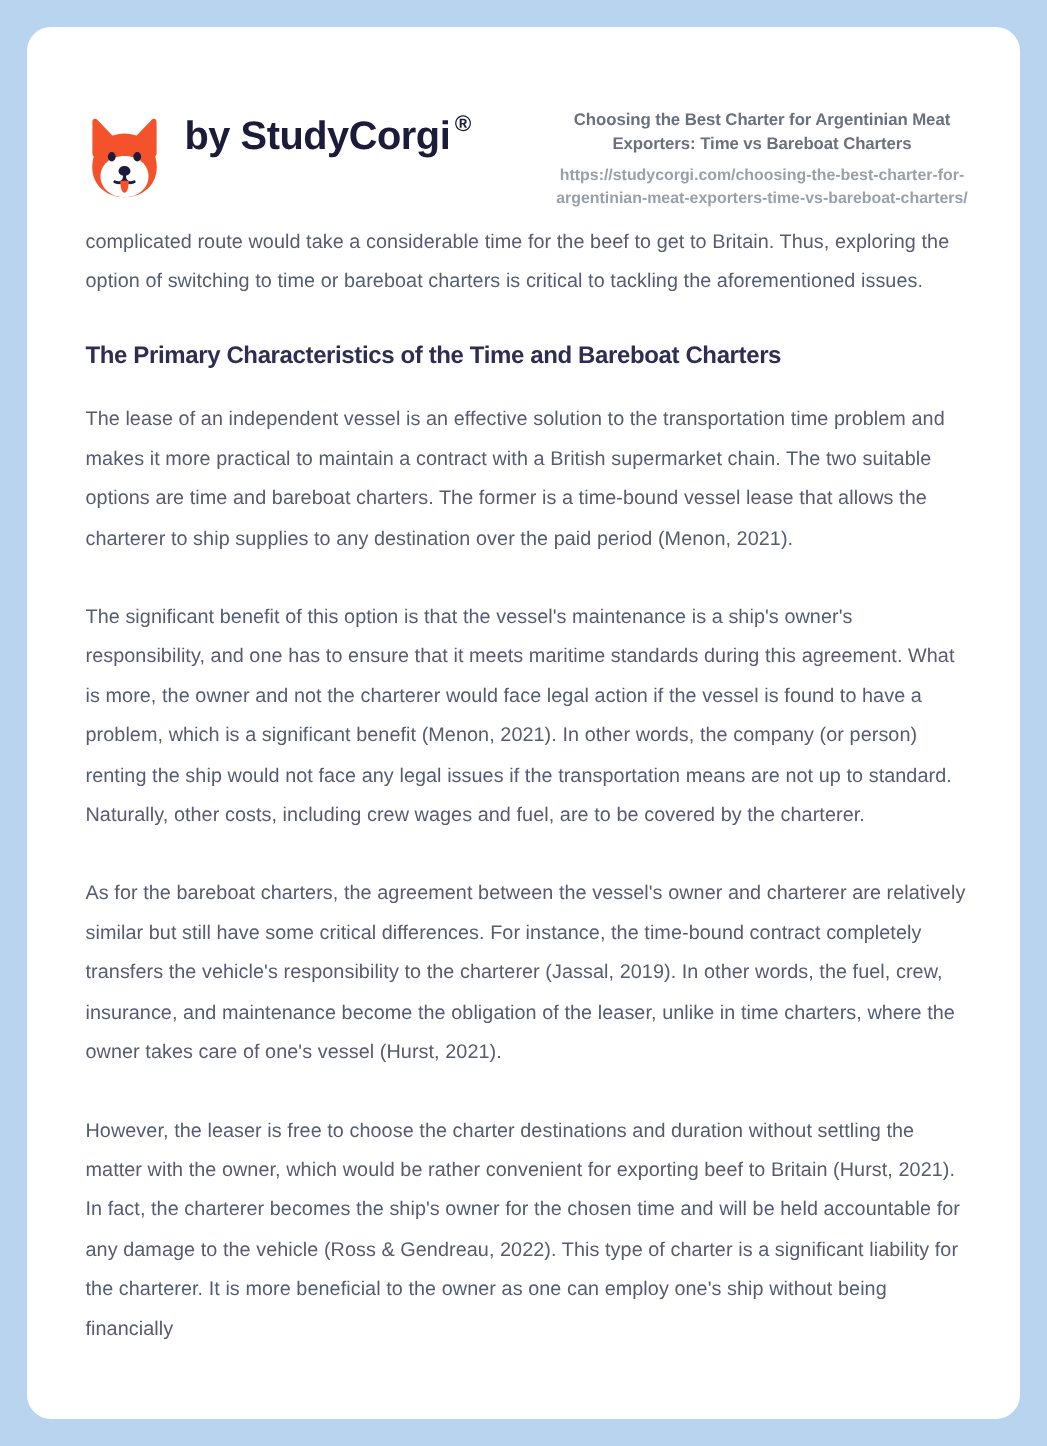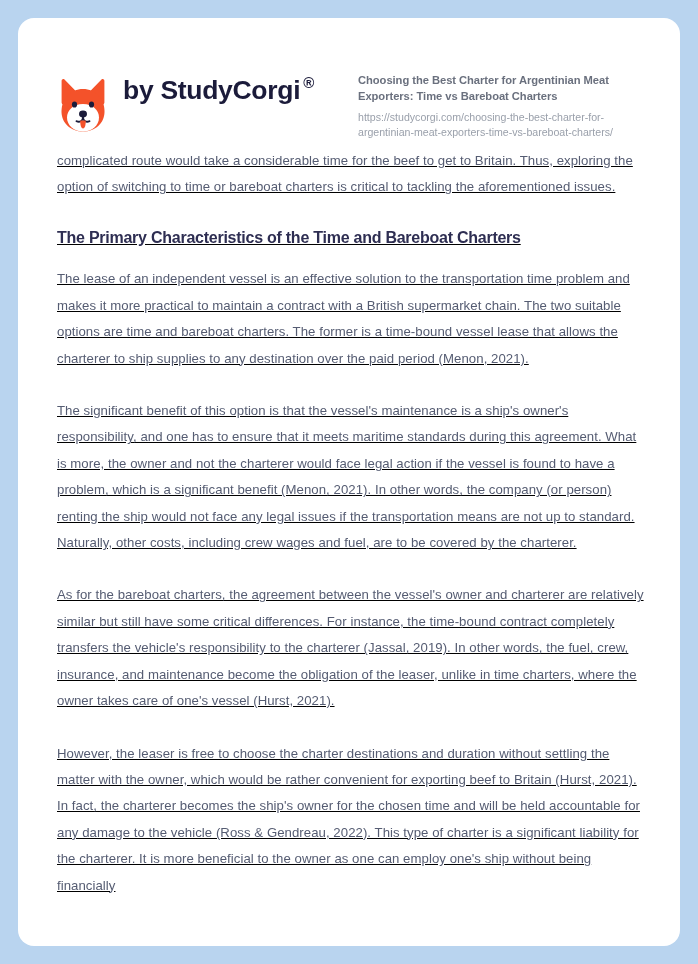--- a/index.html
+++ b/index.html
@@ -72,46 +72,45 @@
   }
   .brand-reg {
     font-size: 15px;
     line-height: 1;
     margin-left: 3px;
     margin-top: -2px;
     color: #1b1b3a;
   }
 
   .header-meta {
-    text-align: left;
+    text-align: center;
     flex: 0 0 auto;
     max-width: 300px;
     padding-top: 2px;
   }
   .doc-title {
     font-size: 11.2px;
     font-weight: bold;
     color: #6a707e;
     line-height: 1.45;
     letter-spacing: -0.05px;
     margin: 0 0 6px 0;
   }
   .doc-url {
     font-size: 10.6px;
-    font-weight: normal;
+    font-weight: bold;
     color: #9aa0ab;
     line-height: 1.42;
     margin: 0;
     word-break: break-word;
   }
 
   
   .doc-body {
     padding: 0 33px 0 39px;
-    text-decoration: underline;
   }
 
   .doc-body p {
     margin: 0 0 26px 0;
     font-size: 13.2px;
     line-height: 2.0;
     color: #555c72;
     letter-spacing: 0.05px;
   }
 

